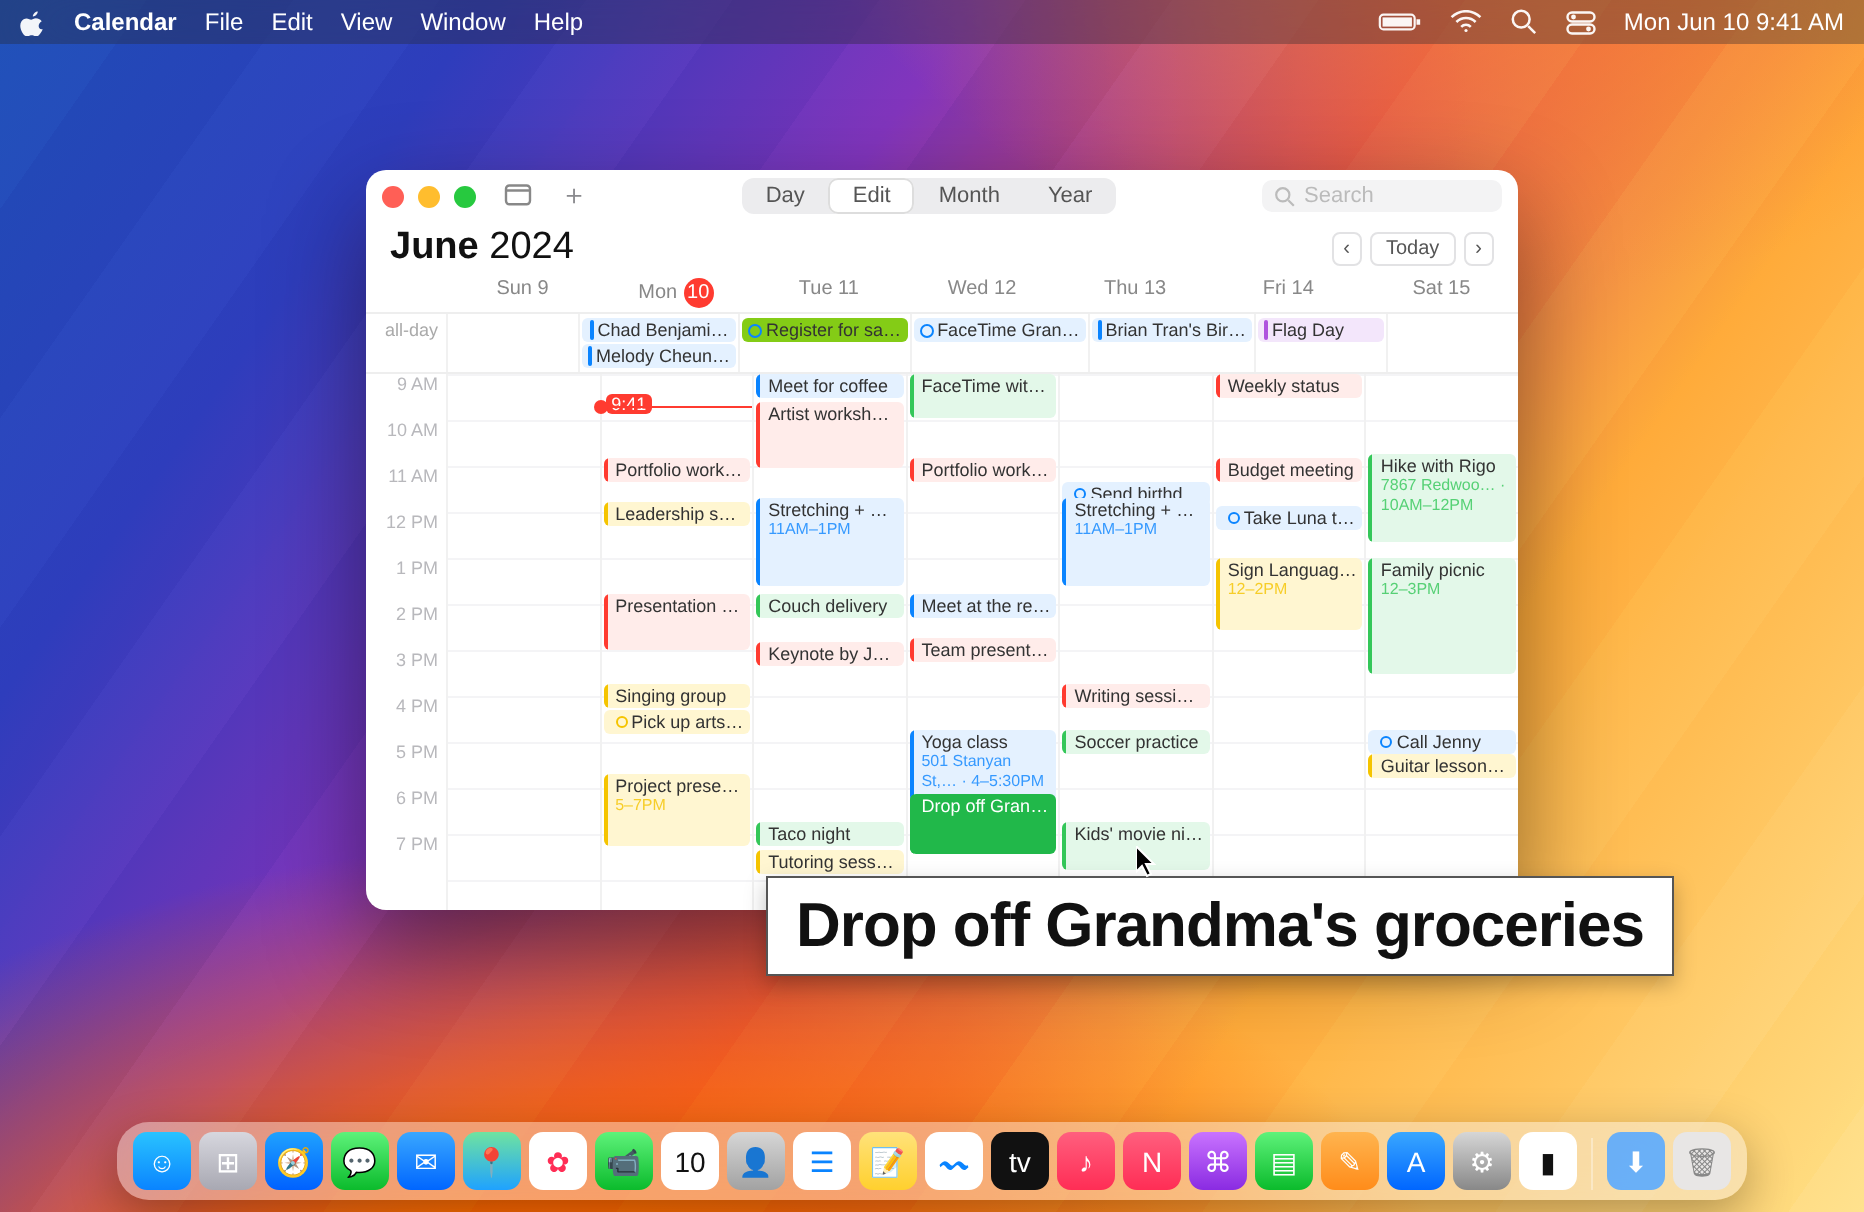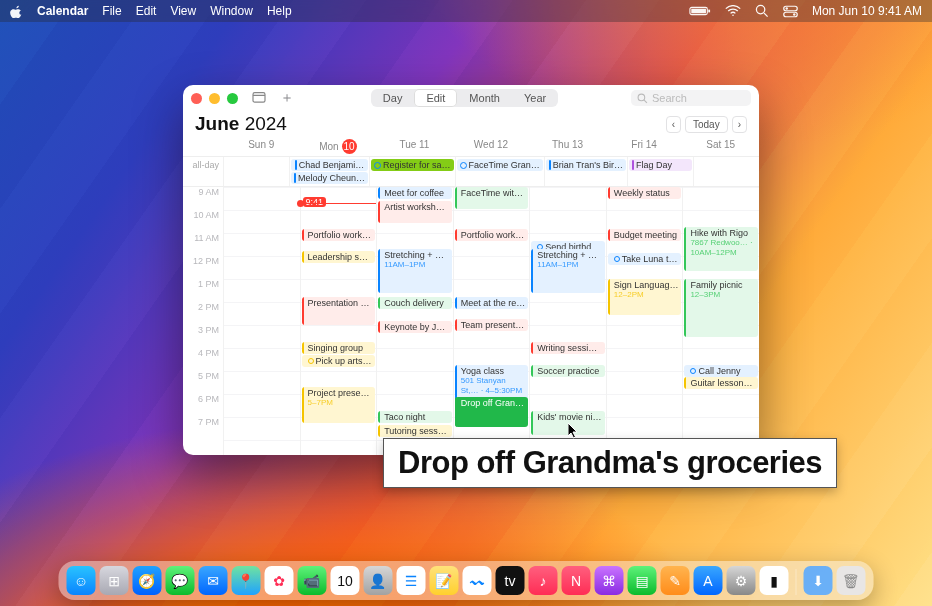--- a/index.html
+++ b/index.html
@@ -327,21 +327,21 @@
           <div></div>
           <div></div>
           <div></div>
           <div></div>
           <div></div>
         </div>
         <div class="ev" style="top: 0px; height: 12px; background: rgb(228, 241, 255); color: rgb(51, 51, 51);">
           <span class="bar" style="background:#0a84ff"></span>
           <span style="padding-left:3px;display:block;white-space:nowrap;overflow:hidden;text-overflow:ellipsis;">Meet for coffee</span>
         </div>
-        <div class="ev" style="top: 14px; height: 22px; background: rgb(255, 236, 234); color: rgb(51, 51, 51);">
+        <div class="ev" style="top: 14px; height: 33px; background: rgb(255, 236, 234); color: rgb(51, 51, 51);">
           <span class="bar" style="background:#ff3b30"></span>
           <span style="padding-left:3px;display:block;white-space:nowrap;overflow:hidden;text-overflow:ellipsis;">Artist worksho…</span>
         </div>
         <div class="ev" style="top: 62px; height: 44px; background: rgb(228, 241, 255); color: rgb(51, 51, 51);">
           <span class="bar" style="background:#0a84ff"></span>
           <span style="padding-left:3px;display:block;white-space:nowrap;overflow:hidden;text-overflow:ellipsis;">Stretching + weights</span>
           <span class="sub" style="padding-left:3px;color:#0a84ff">11AM–1PM</span>
         </div>
         <div class="ev" style="top: 110px; height: 12px; background: rgb(227, 248, 233); color: rgb(51, 51, 51);">
           <span class="bar" style="background:#34c759"></span>

